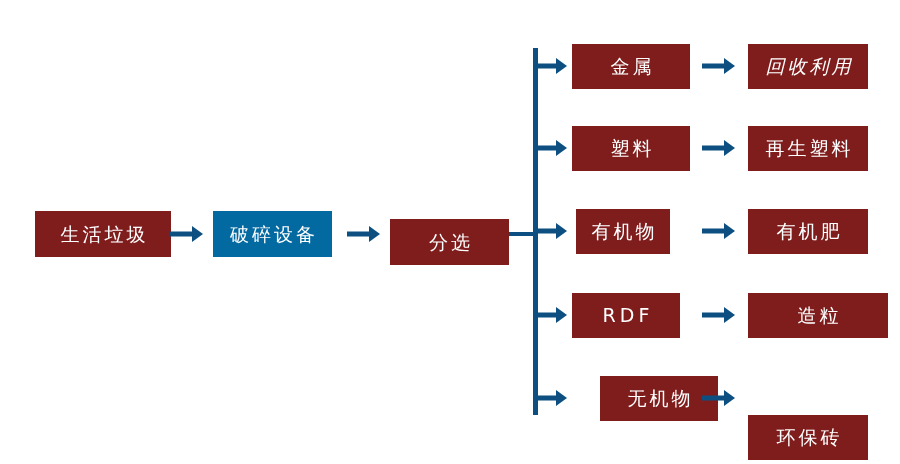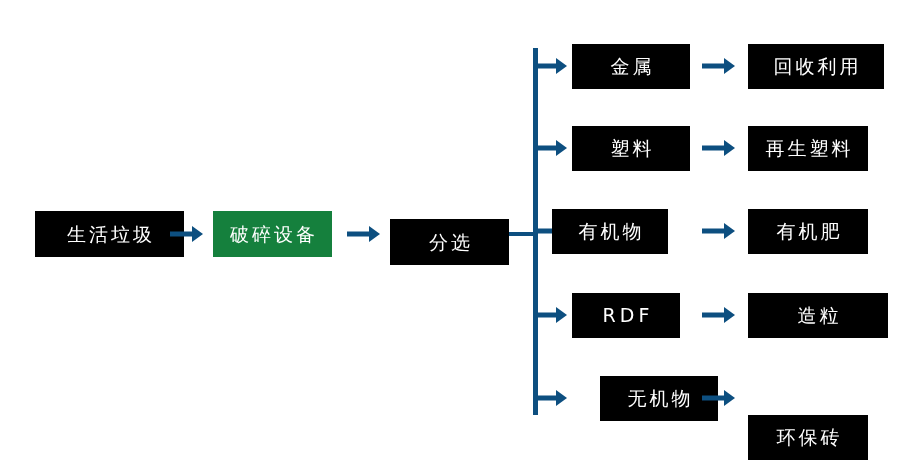--- a/index.html
+++ b/index.html
@@ -26,22 +26,22 @@
     align-items: center;
     justify-content: center;
     color: #ffffff;
     font-size: 19px;
     letter-spacing: 3px;
     text-indent: 3px;
     line-height: 1;
     white-space: nowrap;
     font-weight: 400;
   }
-  .node.blue { background: #000000; }
-  .node.red  { background: #15803d; }
+  .node.blue { background: #7f1d1d; }
+  .node.red  { background: #0369a1; }
   .node.latin { letter-spacing: 4px; text-indent: 4px; font-size: 19px; }
 
   
   .arrow {
     position: absolute;
     height: 24px;
     display: block;
   }
   .arrow svg { display: block; }
 
@@ -53,21 +53,21 @@
   .branch-stub {
     position: absolute;
     background: #0d4f80;
   }
 </style>
 </head>
 <body>
 
 <div id="flowchart">
 
-  <div class="node blue" style="left:35px; top:211px; width:149px; height:46px;">
+  <div class="node blue" style="left:35px; top:211px; width:136px; height:46px;">
     <span>生活垃圾</span>
   </div>
 
   <div class="arrow" style="left:170px; top:222px; width:34px;">
     <svg width="34" height="24" viewBox="0 0 34 24" aria-hidden="true">
       <path d="M0 9.5 H22 V4 L33 12 L22 20 V14.5 H0 Z" fill="#0d4f80"></path>
     </svg>
   </div>
 
   <div class="node red" style="left:213px; top:211px; width:119px; height:46px;">
@@ -94,21 +94,21 @@
     </svg>
   </div>
   <div class="node blue" style="left:572px; top:44px; width:118px; height:45px;">
     <span>金属</span>
   </div>
   <div class="arrow" style="left:702px; top:54px; width:34px;">
     <svg width="34" height="24" viewBox="0 0 34 24" aria-hidden="true">
       <path d="M0 9.5 H22 V4 L33 12 L22 20 V14.5 H0 Z" fill="#0d4f80"></path>
     </svg>
   </div>
-  <div class="node blue" style="left:748px; top:44px; width:136px; height:45px;">
+  <div class="node blue" style="left:748px; top:44px; width:120px; height:45px;font-style:italic;">
     <span>回收利用</span>
   </div>
 
   <div class="arrow" style="left:536px; top:136px; width:32px;">
     <svg width="32" height="24" viewBox="0 0 32 24" aria-hidden="true">
       <path d="M0 9.5 H20 V4 L31 12 L20 20 V14.5 H0 Z" fill="#0d4f80"></path>
     </svg>
   </div>
   <div class="node blue" style="left:572px; top:126px; width:118px; height:45px;">
     <span>塑料</span>
@@ -120,21 +120,21 @@
   </div>
   <div class="node blue" style="left:748px; top:126px; width:120px; height:45px;">
     <span>再生塑料</span>
   </div>
 
   <div class="arrow" style="left:536px; top:219px; width:32px;">
     <svg width="32" height="24" viewBox="0 0 32 24" aria-hidden="true">
       <path d="M0 9.5 H20 V4 L31 12 L20 20 V14.5 H0 Z" fill="#0d4f80"></path>
     </svg>
   </div>
-  <div class="node blue" style="left:552px; top:209px; width:116px; height:45px;">
+  <div class="node blue" style="left:576px; top:209px; width:94px; height:45px;">
     <span>有机物</span>
   </div>
   <div class="arrow" style="left:702px; top:219px; width:34px;">
     <svg width="34" height="24" viewBox="0 0 34 24" aria-hidden="true">
       <path d="M0 9.5 H22 V4 L33 12 L22 20 V14.5 H0 Z" fill="#0d4f80"></path>
     </svg>
   </div>
   <div class="node blue" style="left:748px; top:209px; width:120px; height:45px;">
     <span>有机肥</span>
   </div>

